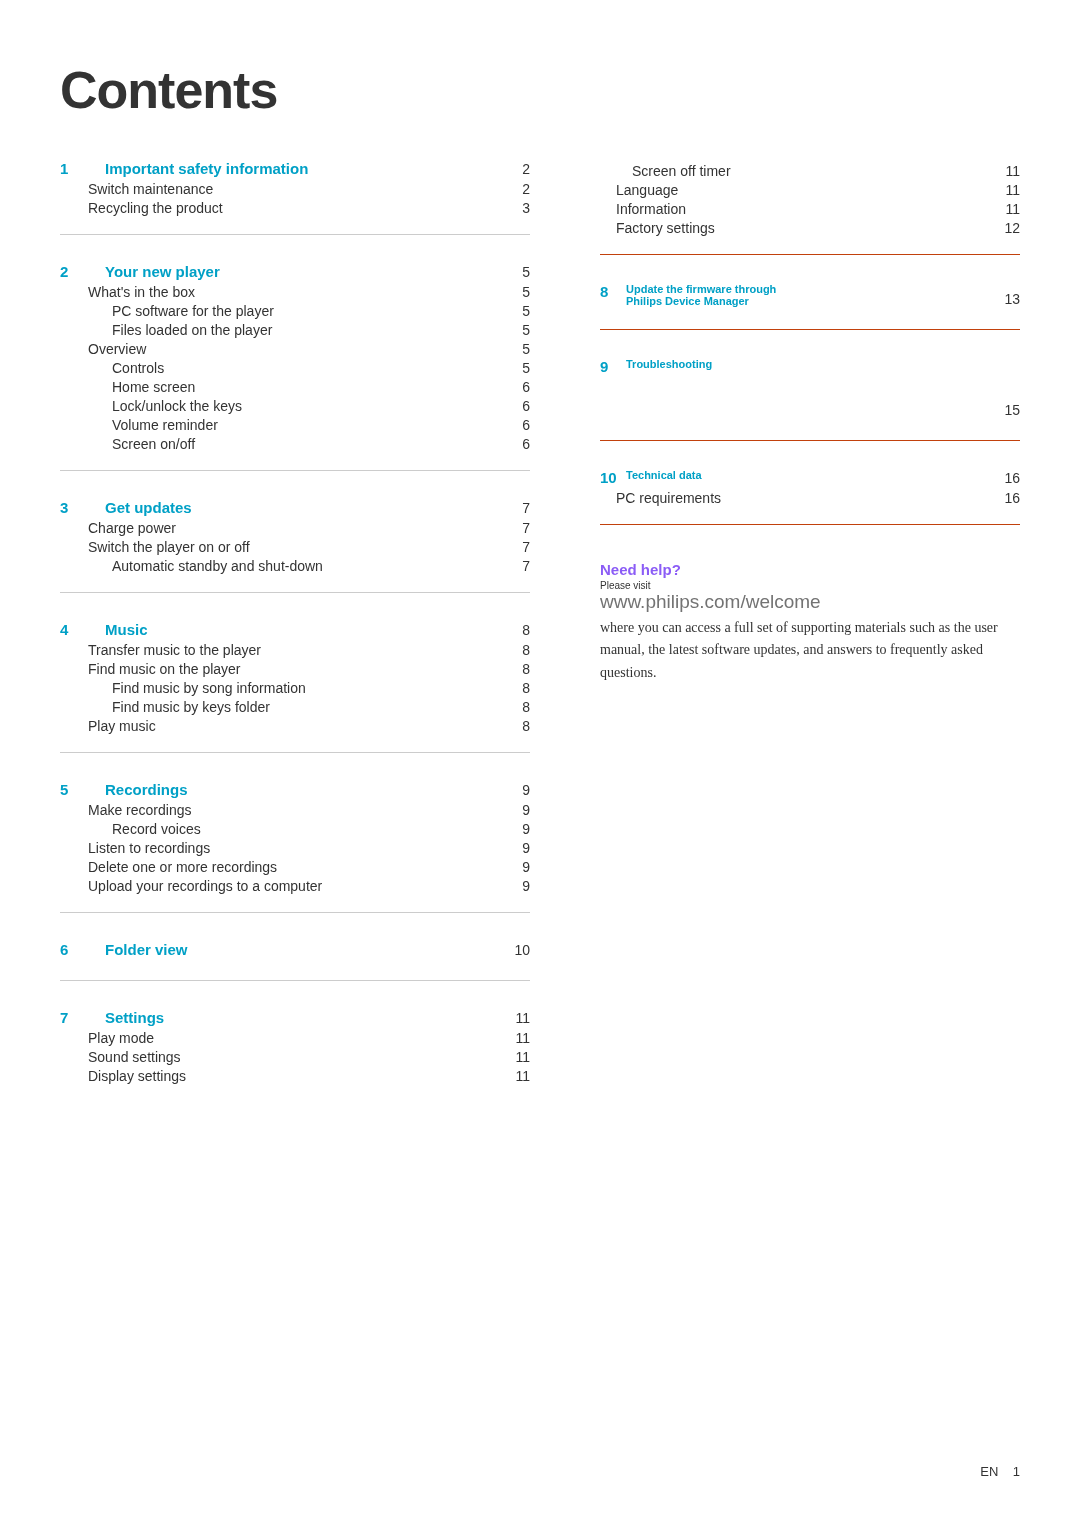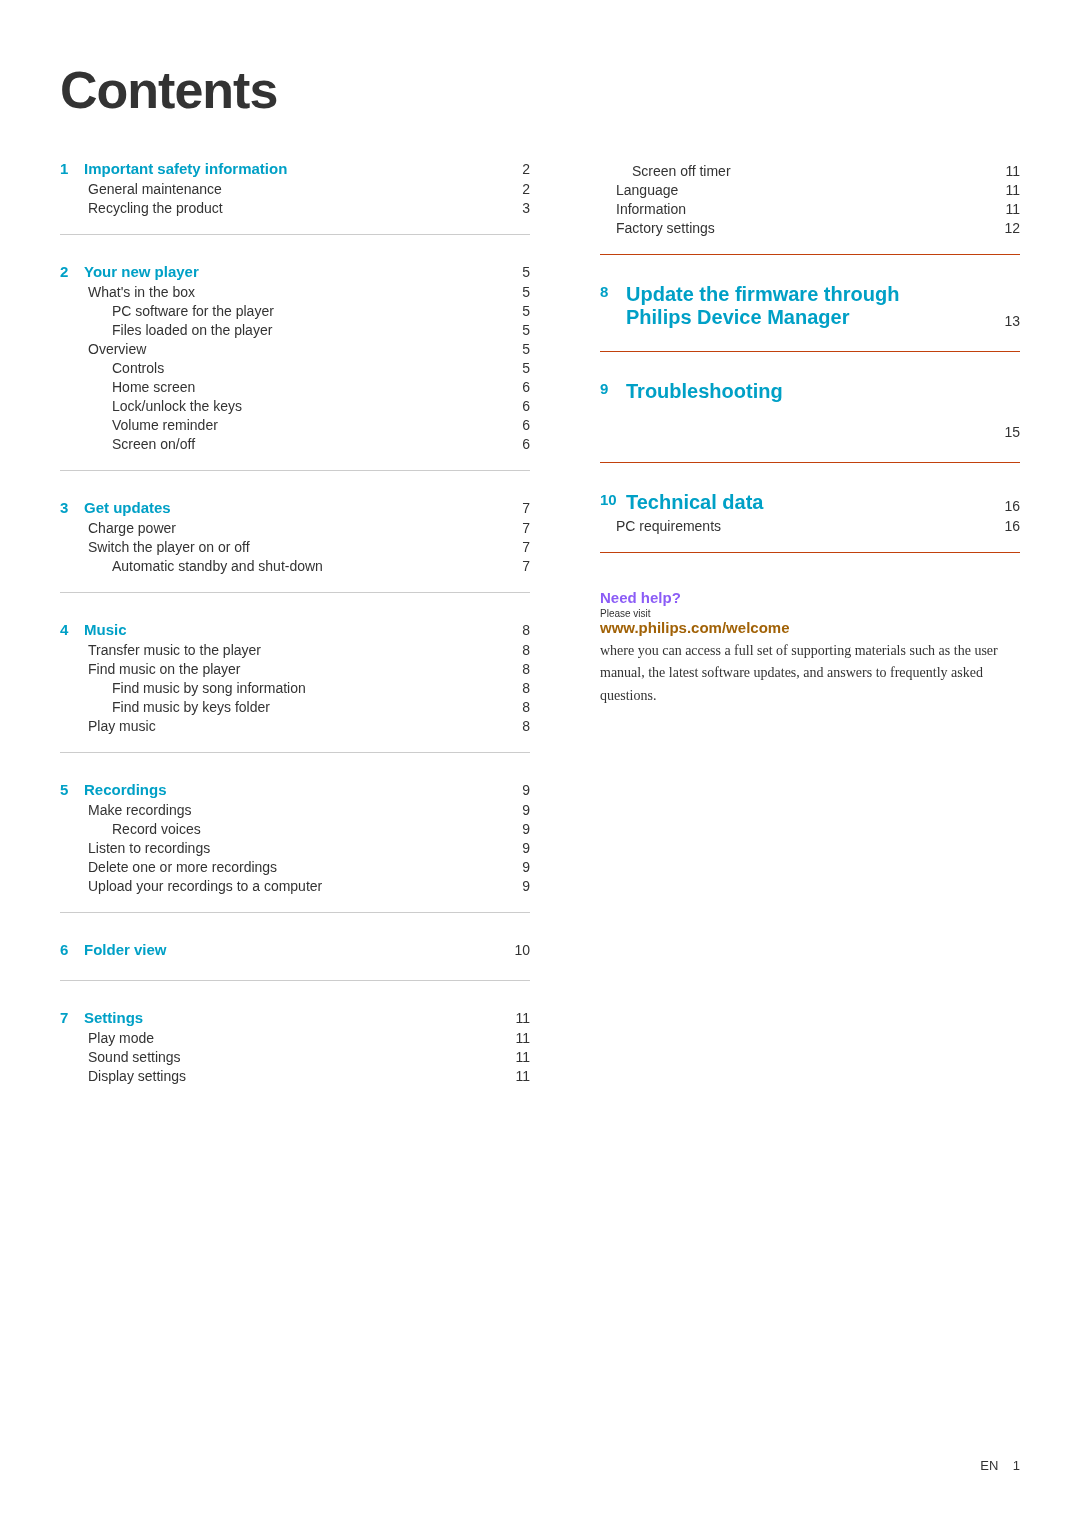--- a/index.html
+++ b/index.html
@@ -60,21 +60,21 @@
       color: #00a0c6;
       font-weight: bold;
       min-width: 20px;
     }
 
     .toc-title {
       font-size: 15px;
       color: #00a0c6;
       font-weight: bold;
       flex: 1;
-      margin-left: 4px;
+      margin-left: 25px;
     }
 
     .toc-page {
       font-size: 14px;
       color: #333;
       min-width: 20px;
       text-align: right;
     }
 
     .toc-item {
@@ -137,21 +137,21 @@
     }
 
     .right-num {
       font-size: 15px;
       color: #00a0c6;
       font-weight: bold;
       min-width: 22px;
     }
 
     .right-title {
-      font-size: 20px;
+      font-size: 11px;
       color: #00a0c6;
       font-weight: bold;
       flex: 1;
       margin-left: 4px;
     }
 
     .right-page {
       font-size: 14px;
       color: #333;
     }
@@ -166,57 +166,57 @@
       color: #8b5cf6;
       margin-bottom: 2px;
     }
 
     .need-help-visit {
       font-size: 10px;
       color: #333;
     }
 
     .need-help-url {
-      font-size: 15px;
-      font-weight: bold;
-      color: #a16207;
+      font-size: 19px;
+      font-weight: normal;
+      color: #737373;
       margin-bottom: 4px;
     }
 
     .need-help-desc {
       font-size: 14px;
       color: #333;
       line-height: 1.6;
       font-family: Liberation Serif, serif;
     }
 
     .footer-row {
       position: fixed;
-      bottom: 54px;
+      bottom: 48px;
       right: 60px;
       font-size: 13px;
       color: #333;
     }
   </style>
 </head>
 <body>
 
 <div class="page-title">Contents</div>
 
 <div class="two-col">
 
   <div class="left-col" id="left-col">
       <div class="toc-section">
         <div class="toc-heading">
           <span class="toc-number">1</span>
           <span class="toc-title">Important safety information</span>
           <span class="toc-page">2</span>
         </div>
         <div class="toc-item">
-          <span class="toc-item-label">General maintenance</span>
+          <span class="toc-item-label">Switch maintenance</span>
           <span class="toc-item-page">2</span>
         </div>
         <div class="toc-item">
           <span class="toc-item-label">Recycling the product</span>
           <span class="toc-item-page">3</span>
         </div>
       </div>
       <div class="toc-section">
         <div class="toc-heading">
           <span class="toc-number">2</span>

